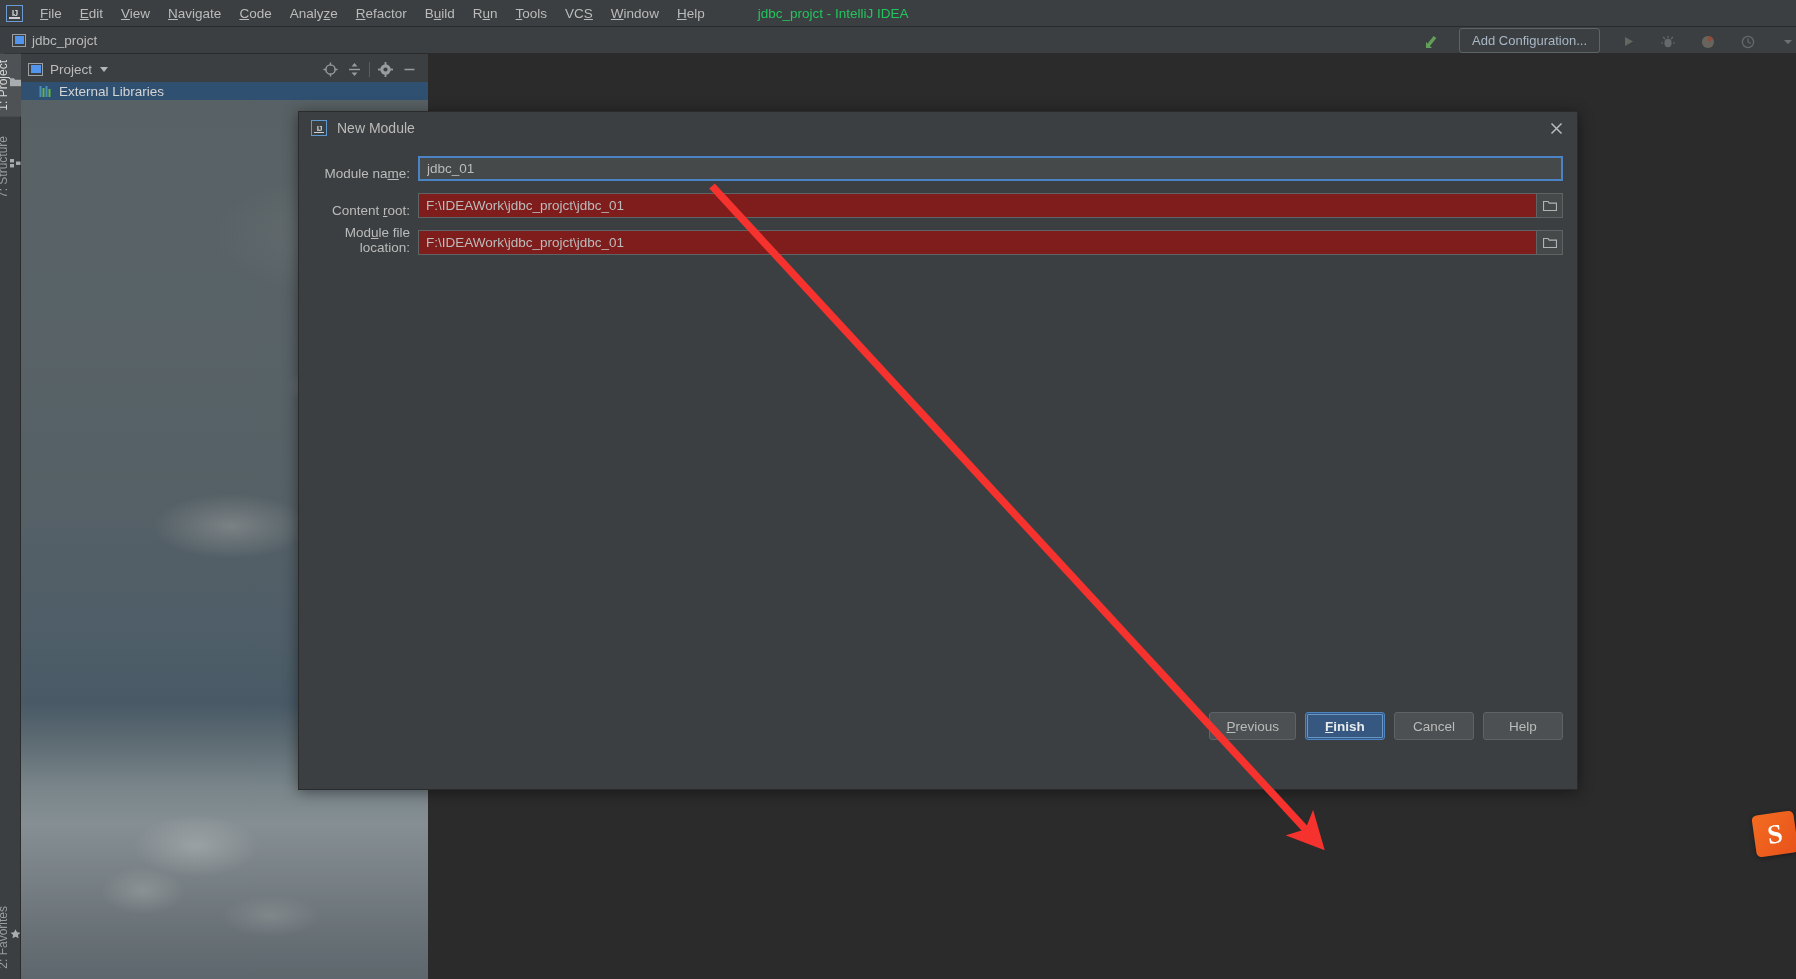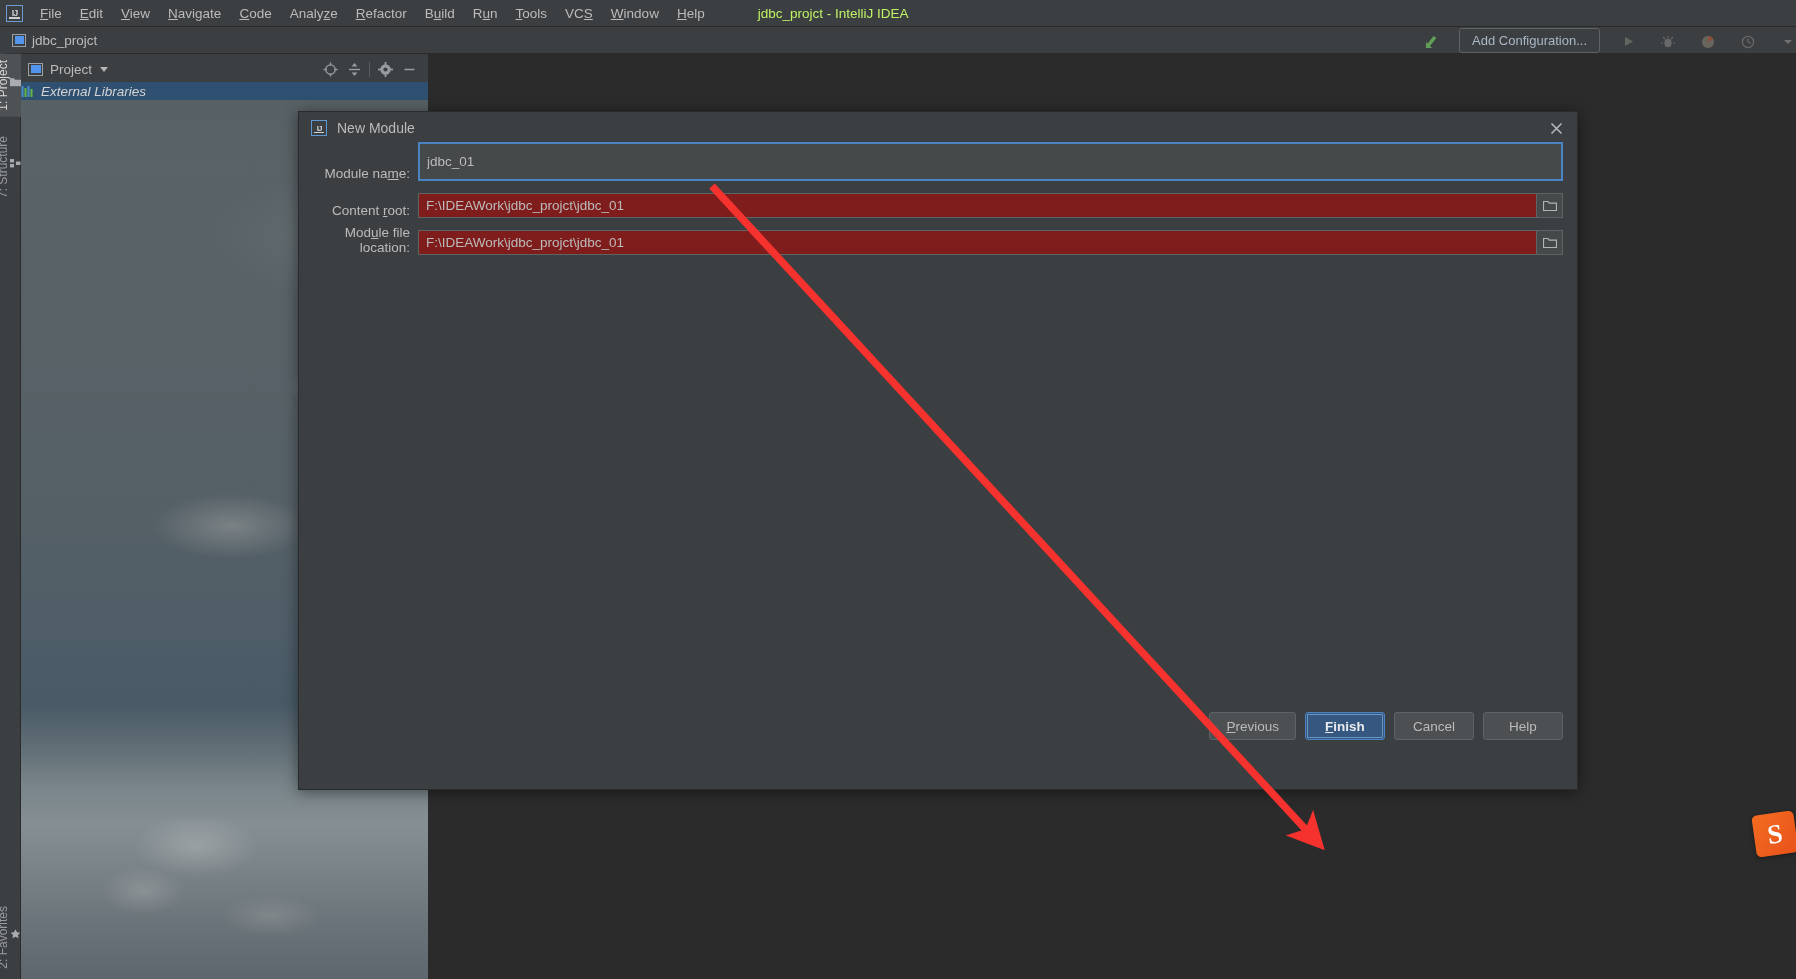--- a/index.html
+++ b/index.html
@@ -38,21 +38,21 @@
     height: 2px; background: #c8cdd2;
   }
   .menu-item {
     font-size: 13.5px; color: #bbbbbb;
     padding: 3px 9px;
     cursor: default;
     white-space: nowrap;
   }
   .menu-item u { text-decoration: underline; }
   .win-title {
-    font-size: 13.5px; color: #bef264;
+    font-size: 13.5px; color: #22c55e;
     margin-left: 44px;
     white-space: nowrap;
   }
 
   
   .navbar {
     position: absolute; left: 4px; top: 27px;
     width: 1796px; height: 27px;
     background: #3c3f41;
     display: flex; align-items: center;
@@ -186,21 +186,21 @@
     display: flex; align-items: center; justify-content: center;
     opacity: 0.8;
   }
   .tw-sep {
     width: 1px; height: 15px; background: #5a5e60; margin: 0 3px;
   }
 
   .tree { position: relative; padding-top: 0px; }
   .tree-row {
     height: 18px; display: flex; align-items: center;
-    font-size: 13.5px; color: #bbbbbb; font-style: italic;
+    padding-left: 18px; font-size: 13.5px; color: #bbbbbb;
   }
   .tree-row.selected { background: #2f5070; color: #d4d4d4; }
   .tree-ico { width: 17px; display: flex; align-items: center; margin-right: 3px; }
 
   
   .editor {
     position: absolute; left: 428px; top: 54px;
     width: 1368px; height: 925px;
     background: #2b2b2b;
   }
@@ -263,21 +263,21 @@
     border: 1px solid #5e6366;
     color: #bbbbbb;
     font-size: 13.5px;
     font-family: "Liberation Sans", sans-serif;
     padding: 0 7px;
     outline: none;
   }
   .field.focused {
     border: 2px solid #4b84c4;
     background: #45494a;
-    height: 39px;
+    height: 25px;
   }
   .field-browse {
     width: 26px; height: 25px;
     background: #45494a;
     border: 1px solid #5e6366;
     border-left: none;
     display: flex; align-items: center; justify-content: center;
   }
 
   

